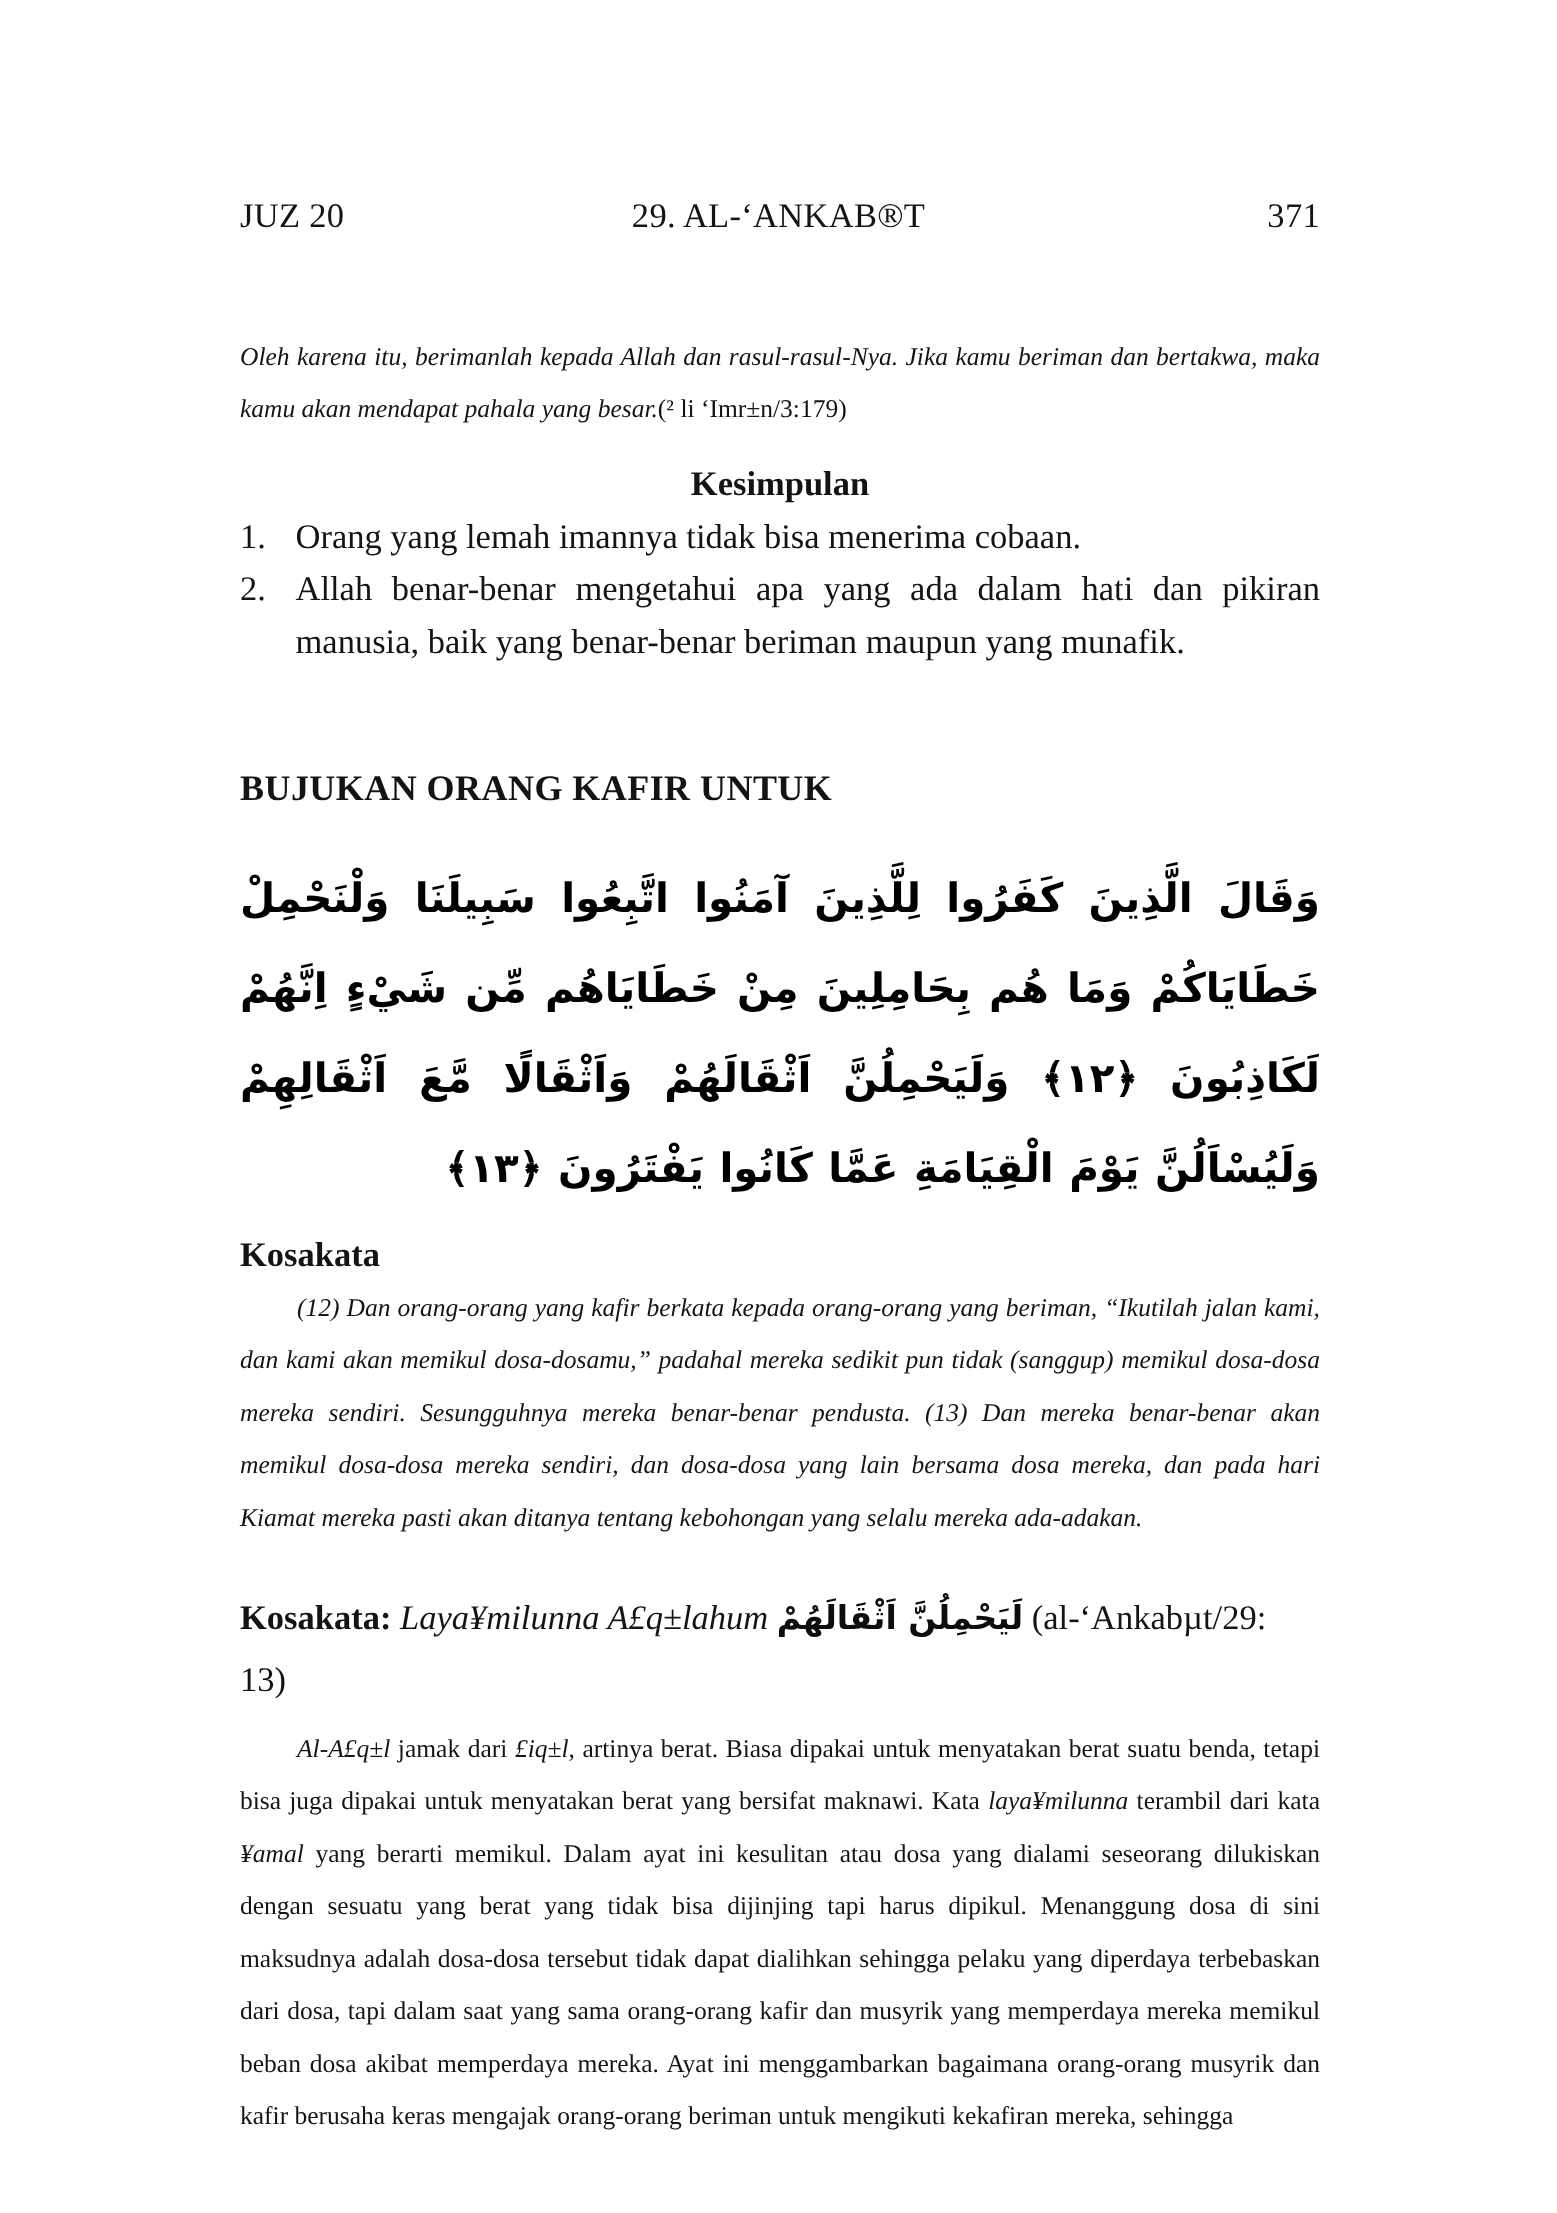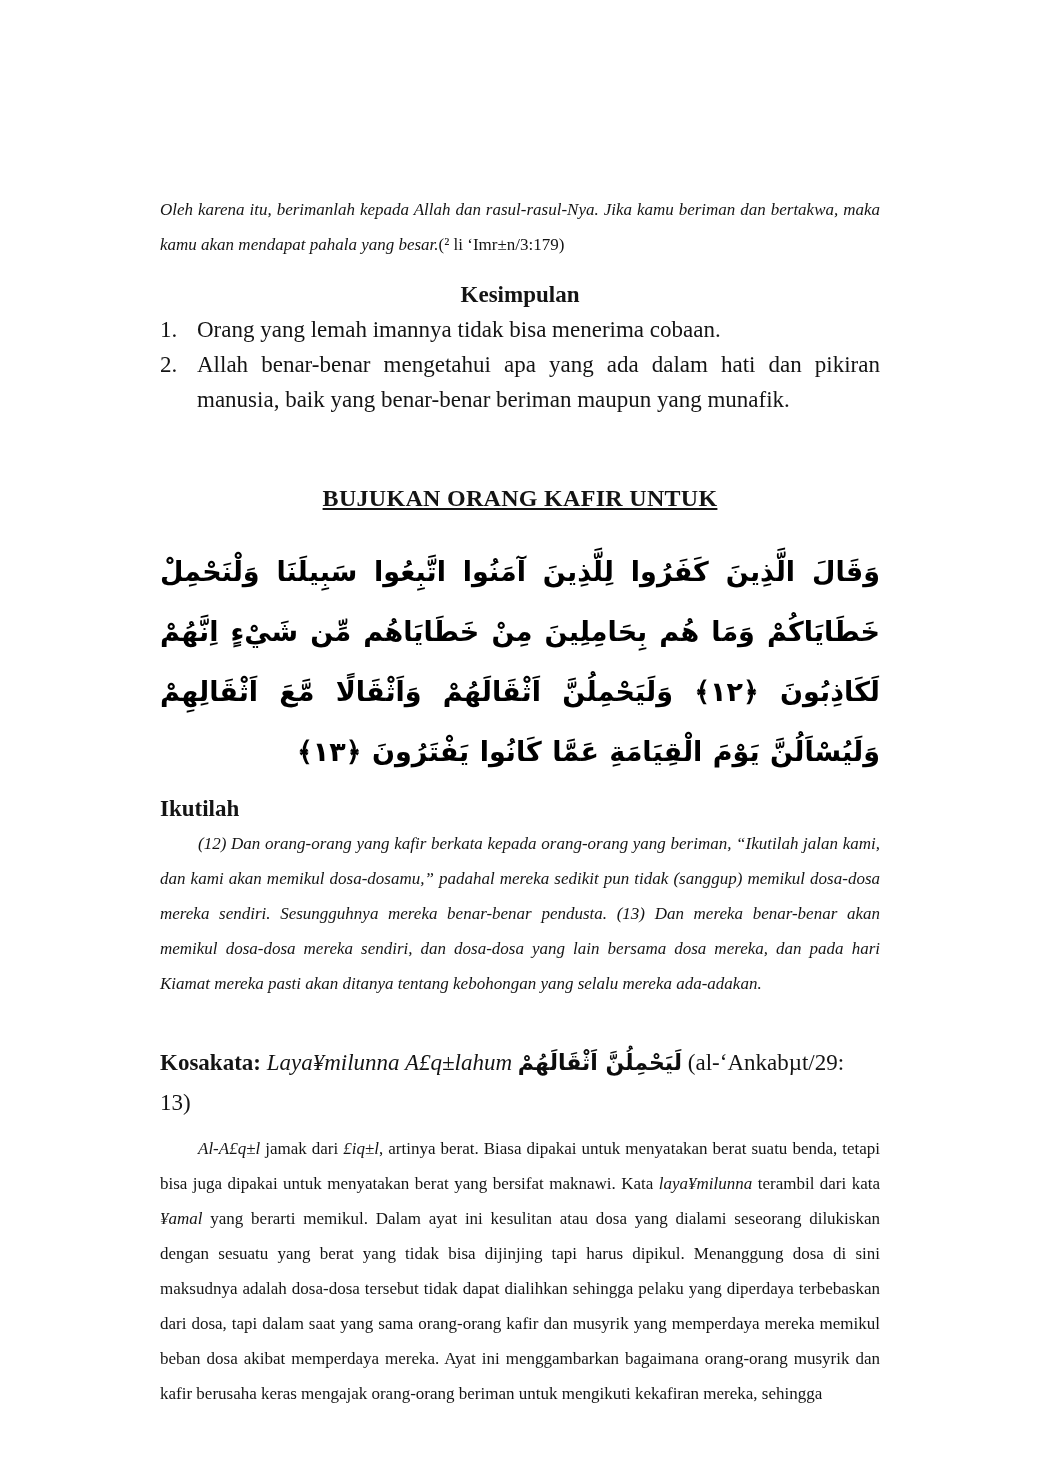--- a/index.html
+++ b/index.html
@@ -50,26 +50,25 @@
   .k-item {
     display: flex;
     font-size: 23px;
     line-height: 35px;
   }
   .k-num { flex: 0 0 37px; }
   .k-text { flex: 1; text-align: justify; }
 
   .section-title {
     margin-top: 66px;
-    text-align: center;
+    text-align: left;
     font-weight: bold;
     font-size: 24px;
     line-height: 31px;
     letter-spacing: 0.3px;
-    text-decoration: underline;
   }
 
   .arabic {
     margin-top: 28px;
     direction: rtl;
     font-family: "DejaVu Sans", sans-serif;
     font-weight: bold;
     font-size: 27px;
     line-height: 60px;
     text-align: justify;
@@ -77,36 +76,41 @@
     color: #000000;
   }
 
   .terjemah-head {
     margin-top: 10px;
     font-weight: bold;
     font-size: 23px;
     line-height: 34px;
   }
 
-  .kosakata { margin-top: 42px; font-size: 23px; line-height: 40px; }
+  .kosakata { margin-top: 30px; font-size: 23px; line-height: 40px; }
   .kosakata .k-label { font-weight: bold; }
   .kosakata .k-arab {
     font-family: "DejaVu Sans", sans-serif;
     font-weight: bold;
     font-size: 22px;
     color: #0d0d0d;
   }
 
   .tafsir { margin-top: 8px; }
 </style>
 </head>
 <body>
 
 <div class="page">
 
+  <div class="hdr">
+    <span class="h-left">JUZ 20</span>
+    <span class="h-center">29. AL-‘ANKAB®T</span>
+    <span class="h-right">371</span>
+  </div>
 
   <div class="para intro-quote"><span class="italic">Oleh karena itu, berimanlah kepada Allah dan rasul-rasul-Nya. Jika kamu beriman dan bertakwa, maka kamu akan mendapat pahala yang besar.</span><span class="roman">(² li ‘Imr±n/3:179)</span></div>
 
   <div class="k-head">Kesimpulan</div>
 
   <div>
     <div class="k-item">
       <span class="k-num">1.</span>
       <div class="k-text">Orang yang lemah imannya tidak bisa menerima cobaan.</div>
     </div>
@@ -115,21 +119,21 @@
       <div class="k-text">Allah benar-benar mengetahui apa yang ada dalam hati dan pikiran manusia, baik yang benar-benar beriman maupun yang munafik.</div>
     </div>
   </div>
 
   <div class="section-title">
     <div>BUJUKAN ORANG KAFIR UNTUK</div>
   </div>
 
   <div class="arabic" lang="ar" dir="rtl">وَقَالَ الَّذِينَ كَفَرُوا لِلَّذِينَ آمَنُوا اتَّبِعُوا سَبِيلَنَا وَلْنَحْمِلْ خَطَايَاكُمْ وَمَا هُم بِحَامِلِينَ مِنْ خَطَايَاهُم مِّن شَيْءٍ اِنَّهُمْ لَكَاذِبُونَ ﴿١٢﴾ وَلَيَحْمِلُنَّ اَثْقَالَهُمْ وَاَثْقَالًا مَّعَ اَثْقَالِهِمْ وَلَيُسْاَلُنَّ يَوْمَ الْقِيَامَةِ عَمَّا كَانُوا يَفْتَرُونَ ﴿١٣﴾</div>
 
-  <div class="terjemah-head">Ikutilah</div>
+  <div class="terjemah-head">Kosakata</div>
 
   <div class="para italic indent">(12) Dan orang-orang yang kafir berkata kepada orang-orang yang beriman, “Ikutilah jalan kami, dan kami akan memikul dosa-dosamu,” padahal mereka sedikit pun tidak (sanggup) memikul dosa-dosa mereka sendiri. Sesungguhnya mereka benar-benar pendusta. (13) Dan mereka benar-benar akan memikul dosa-dosa mereka sendiri, dan dosa-dosa yang lain bersama dosa mereka, dan pada hari Kiamat mereka pasti akan ditanya tentang kebohongan yang selalu mereka ada-adakan.</div>
 
   <div class="kosakata">
     <span class="k-label">Kosakata:</span>
     <span> </span><span class="italic">Laya¥milunna A£q±lahum</span>
     <span> </span><span class="k-arab" lang="ar" dir="rtl">لَيَحْمِلُنَّ اَثْقَالَهُمْ</span>
     <span> </span><span>(al-‘Ankabµt/29: 13)</span>
   </div>
 

